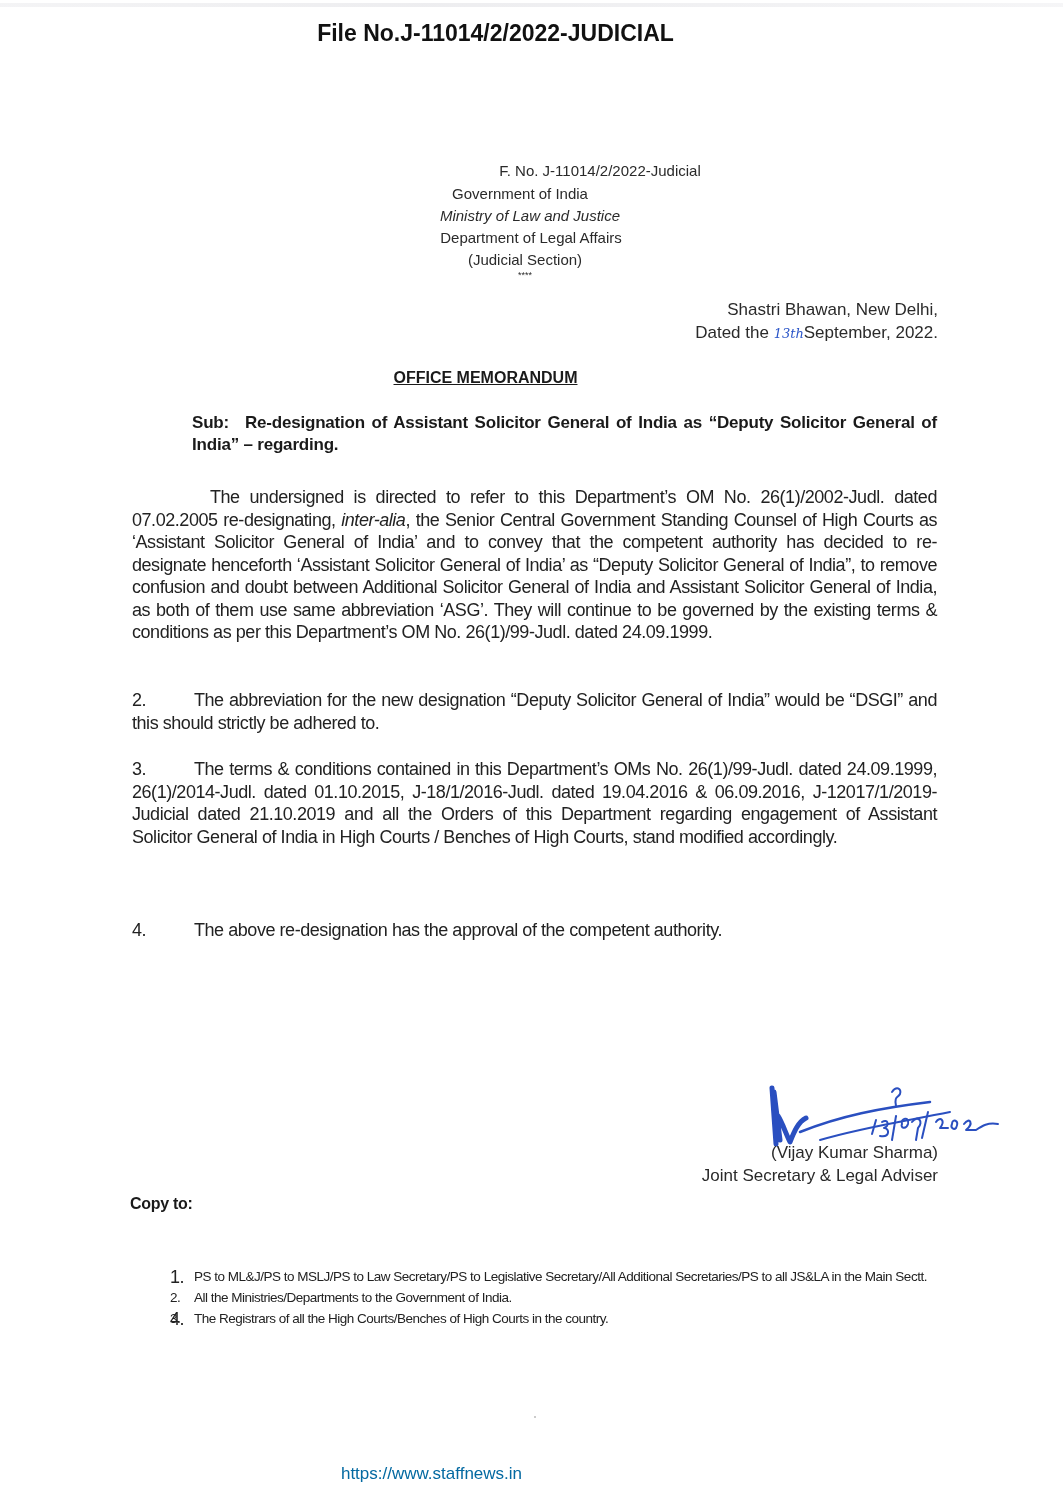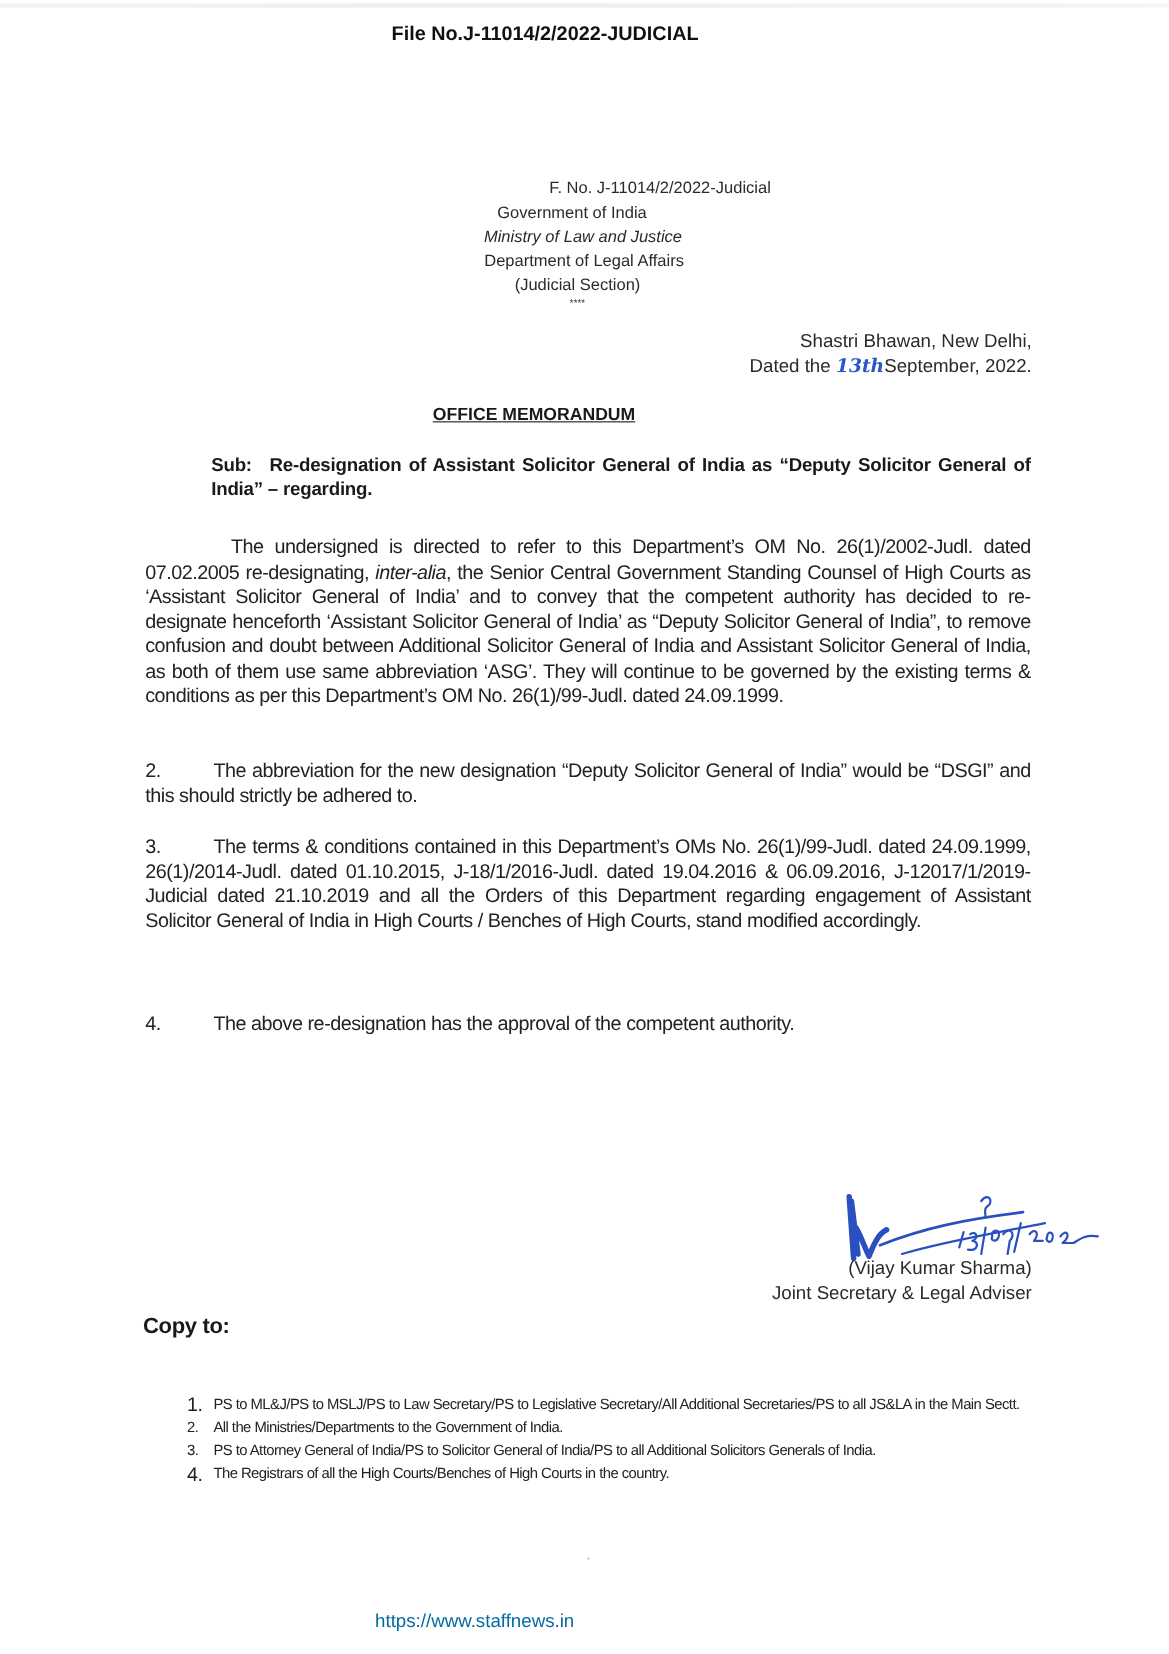--- a/index.html
+++ b/index.html
@@ -2,52 +2,52 @@
 <html><head>
 <meta charset="utf-8">
 <style>
   html, body { margin: 0; padding: 0; background: #ffffff; }
   body { width: 1063px; height: 1504px; position: relative; overflow: hidden; color: #1a1a1a; }
   .scan-line { position: absolute; left: 0; top: 3px; width: 1063px; height: 4px; background: linear-gradient(90deg, #f1f1f3, #e9e9ec 40%, #f3f3f5); opacity: 0.8; }
   .abs { position: absolute; }
   .sans { font-family: "Liberation Sans", sans-serif; }
   .narrow { font-family: "Liberation Sans", sans-serif; letter-spacing: -0.6px; }
 
-  #file-no { top: 20px; left: 0; width: 991px; text-align: center; font-size: 18px; font-weight: bold; color: #111; }
+  #file-no { top: 20px; left: 0; width: 991px; text-align: center; font-size: 23px; font-weight: bold; color: #111; }
 
   .hdr { font-size: 15px; color: #2a2a2a; text-align: center; line-height: 22px; }
   #hdr-fno { top: 160px; left: 430px; width: 340px; text-align: center; }
   #hdr-gov { top: 183px; left: 400px; width: 240px; }
   #hdr-ministry { top: 205px; left: 400px; width: 260px; font-style: italic; }
   #hdr-dept { top: 227px; left: 400px; width: 262px; }
   #hdr-section { top: 249px; left: 400px; width: 250px; }
   #hdr-stars { top: 270px; left: 400px; width: 250px; font-size: 9px; line-height: 10px; }
 
   .place { font-size: 17px; color: #2a2a2a; right: 125px; text-align: right; line-height: 22px; }
   #place-line { top: 299px; }
   #date-line { top: 322px; }
-  .hand { color: #2a55c8; font-family: "DejaVu Serif", serif; font-style: italic; font-size: 17px; font-weight: bold; }
+  .hand { color: #2a55c8; font-family: "DejaVu Serif", serif; font-style: italic; font-size: 13px; font-weight: normal; }
 
   #om-title { top: 369px; left: 0; width: 971px; text-align: center; font-size: 16px; font-weight: bold; text-decoration: underline; color: #1a1a1a; }
 
   #subject { top: 412px; left: 192px; width: 745px; font-size: 17px; font-weight: bold; line-height: 22px; text-align: justify; letter-spacing: -0.2px; }
   #subject .label { margin-right: 16px; }
 
   .para { left: 132px; width: 805px; font-size: 18px; line-height: 22.5px; text-align: justify; color: #222; letter-spacing: -0.45px; }
   #para1 { top: 486px; text-indent: 78px; }
   #para2 { top: 689px; }
   #para3 { top: 758px; }
   #para4 { top: 919px; }
   .pnum { display: inline-block; width: 62px; }
 
   #signature { top: 1082px; left: 760px; width: 260px; height: 80px; }
   #signer-name { top: 1143px; right: 125px; font-size: 17px; color: #2a2a2a; }
   #signer-title { top: 1166px; right: 125px; font-size: 17px; color: #2a2a2a; }
 
-  #copy-to { top: 1195px; left: 130px; font-size: 20px; font-weight: bold; letter-spacing: -0.3px; text-align: center; }
+  #copy-to { top: 1195px; left: 130px; font-size: 16px; font-weight: bold; letter-spacing: -0.3px; text-align: center; }
 
   #copy-list { top: 1267px; left: 170px; width: 780px; margin: 0; padding: 0; list-style: none; font-size: 13.5px; color: #222; letter-spacing: -0.5px; }
   #copy-list li { position: relative; padding-left: 24px; line-height: 20px; margin-bottom: 1px; }
   #copy-list .num { position: absolute; left: 0; top: 0; }
   #copy-list .num.big { font-size: 18px; }
 
   #footer-url { top: 1464px; left: 0; width: 863px; text-align: center; font-size: 17px; color: #0369a1; }
   #dot-mark { top: 1416px; left: 534px; width: 2px; height: 2px; background: #bbb; border-radius: 1px; }
 </style>
 </head>
@@ -101,19 +101,19 @@
 </svg>
 
 <div id="signer-name" class="abs sans">(Vijay Kumar Sharma)</div>
 <div id="signer-title" class="abs sans">Joint Secretary &amp; Legal Adviser</div>
 
 <div id="copy-to" class="abs narrow">Copy to:</div>
 
 <ol id="copy-list" class="abs narrow">
   <li><span class="num big">1.</span><span>PS to ML&amp;J/PS to MSLJ/PS to Law Secretary/PS to Legislative Secretary/All Additional Secretaries/PS to all JS&amp;LA in the Main Sectt.</span></li>
   <li><span class="num">2.</span><span>All the Ministries/Departments to the Government of India.</span></li>
-  <li><span class="num">3.</span><span>PS to Attorney General of India/PS to Solicitor General of India/PS to all Additional Solicitors Generals of India.</span></li>
+  <li><span class="num">3.</span></li>
   <li><span class="num big">4.</span><span>The Registrars of all the High Courts/Benches of High Courts in the country.</span></li>
 </ol>
 
 <div id="dot-mark" class="abs"></div>
 
 <div id="footer-url" class="abs sans">https://www.staffnews.in</div>
 
 </body></html>

